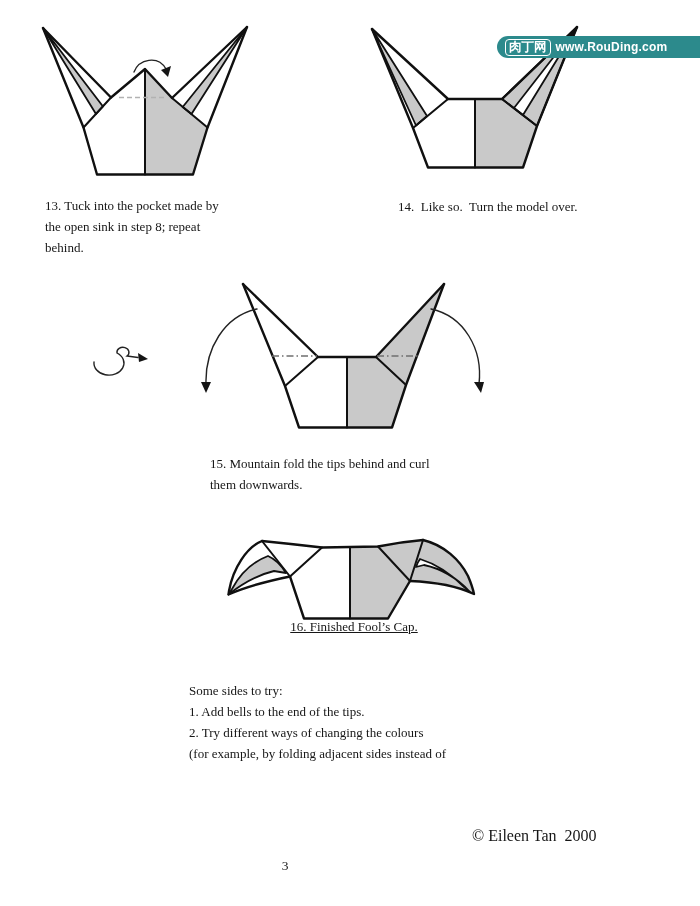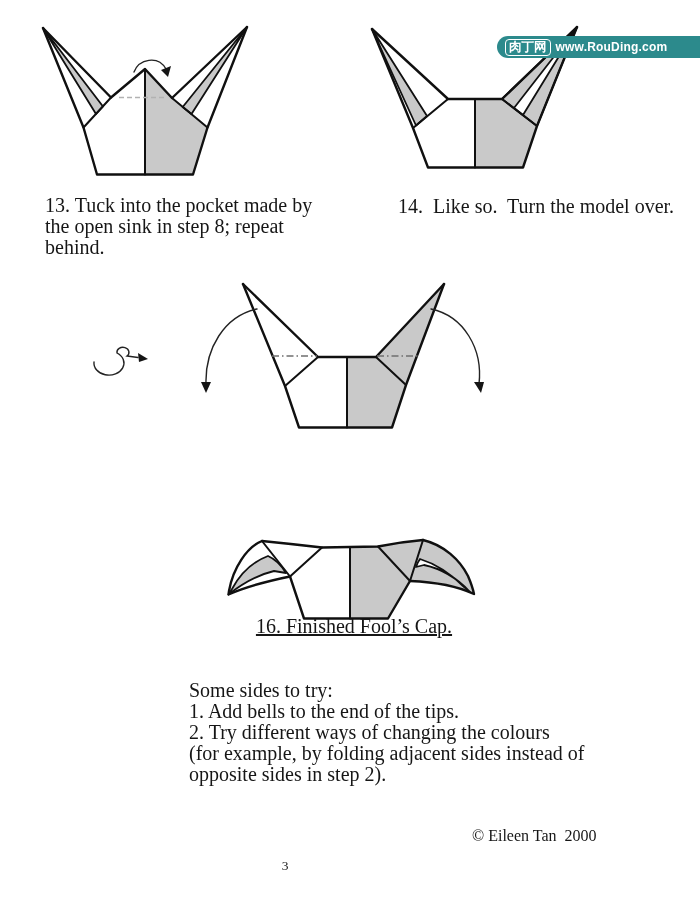--- a/index.html
+++ b/index.html
@@ -13,21 +13,21 @@
   .ol{fill:none;stroke:#101010;stroke-width:2.4;stroke-linejoin:round;stroke-linecap:round;}
   .il{fill:none;stroke:#101010;stroke-width:2;stroke-linejoin:round;stroke-linecap:round;}
   .gray{fill:var(--gray,#c9c9c9);stroke:none;}
   .grayln{fill:var(--gray,#c9c9c9);stroke:#101010;stroke-width:1.8;stroke-linejoin:round;}
   .whiteln{fill:#ffffff;stroke:#101010;stroke-width:1.8;stroke-linejoin:round;}
   .dash{stroke:#b2b2b2;stroke-width:1.6;stroke-dasharray:5 3;fill:none;}
   .dashdot{stroke:#6f6f6f;stroke-width:1.3;stroke-dasharray:7 3 1.5 3;fill:none;}
   .arrow{fill:none;stroke:#232323;stroke-width:1.4;stroke-linecap:round;}
   .ah{fill:#151515;stroke:none;}
   
-  .cap{position:absolute;font-size:20px;line-height:21px;}
+  .cap{position:absolute;font-size:13px;line-height:21px;}
   .cap-line{white-space:pre;}
   .center{text-align:center;}
   .watermark{
     position:absolute;top:0;left:497px;right:0;height:22px;
     background:var(--teal,#2c8a8c);border-radius:11px 0 0 11px;
     display:flex;align-items:center;gap:5px;padding-left:8px;box-sizing:border-box;
     font-family:"Liberation Sans","DejaVu Sans",sans-serif;color:#ffffff;margin-top:36px;
   }
   .wm-brand{
     border:1.5px solid #ffffff;border-radius:4px;padding:0 3px;
@@ -102,31 +102,34 @@
   <div class="cap" style="left:45px;top:195px;">
     <div class="cap-line">13. Tuck into the pocket made by</div>
     <div class="cap-line">the open sink in step 8; repeat</div>
     <div class="cap-line">behind.</div>
   </div>
 
   <div class="cap" style="left:398px;top:196px;">
     <div class="cap-line">14.  Like so.  Turn the model over.</div>
   </div>
 
+  <div class="cap" style="left:210px;top:453px;">
+    <div class="cap-line">15. Mountain fold the tips behind and curl</div>
+    <div class="cap-line">them downwards.</div>
+  </div>
 
   <div class="cap center" style="left:204px;top:616px;width:300px;text-decoration:underline;">
     <div class="cap-line" style="white-space:normal;">16. Finished Fool’s Cap.</div>
   </div>
 
   <div class="cap" style="left:189px;top:680px;">
     <div class="cap-line">Some sides to try:</div>
     <div class="cap-line">1. Add bells to the end of the tips.</div>
     <div class="cap-line">2. Try different ways of changing the colours</div>
     <div class="cap-line">(for example, by folding adjacent sides instead of</div>
-    <div class="cap-line">opposite sides in step 2).</div>
   </div>
 
   <div class="cap" style="left:472px;top:825px;font-size:16px;">
     <div class="cap-line">© Eileen Tan  2000</div>
   </div>
 
   <div class="pagenum">3</div>
 
 </div>
 

